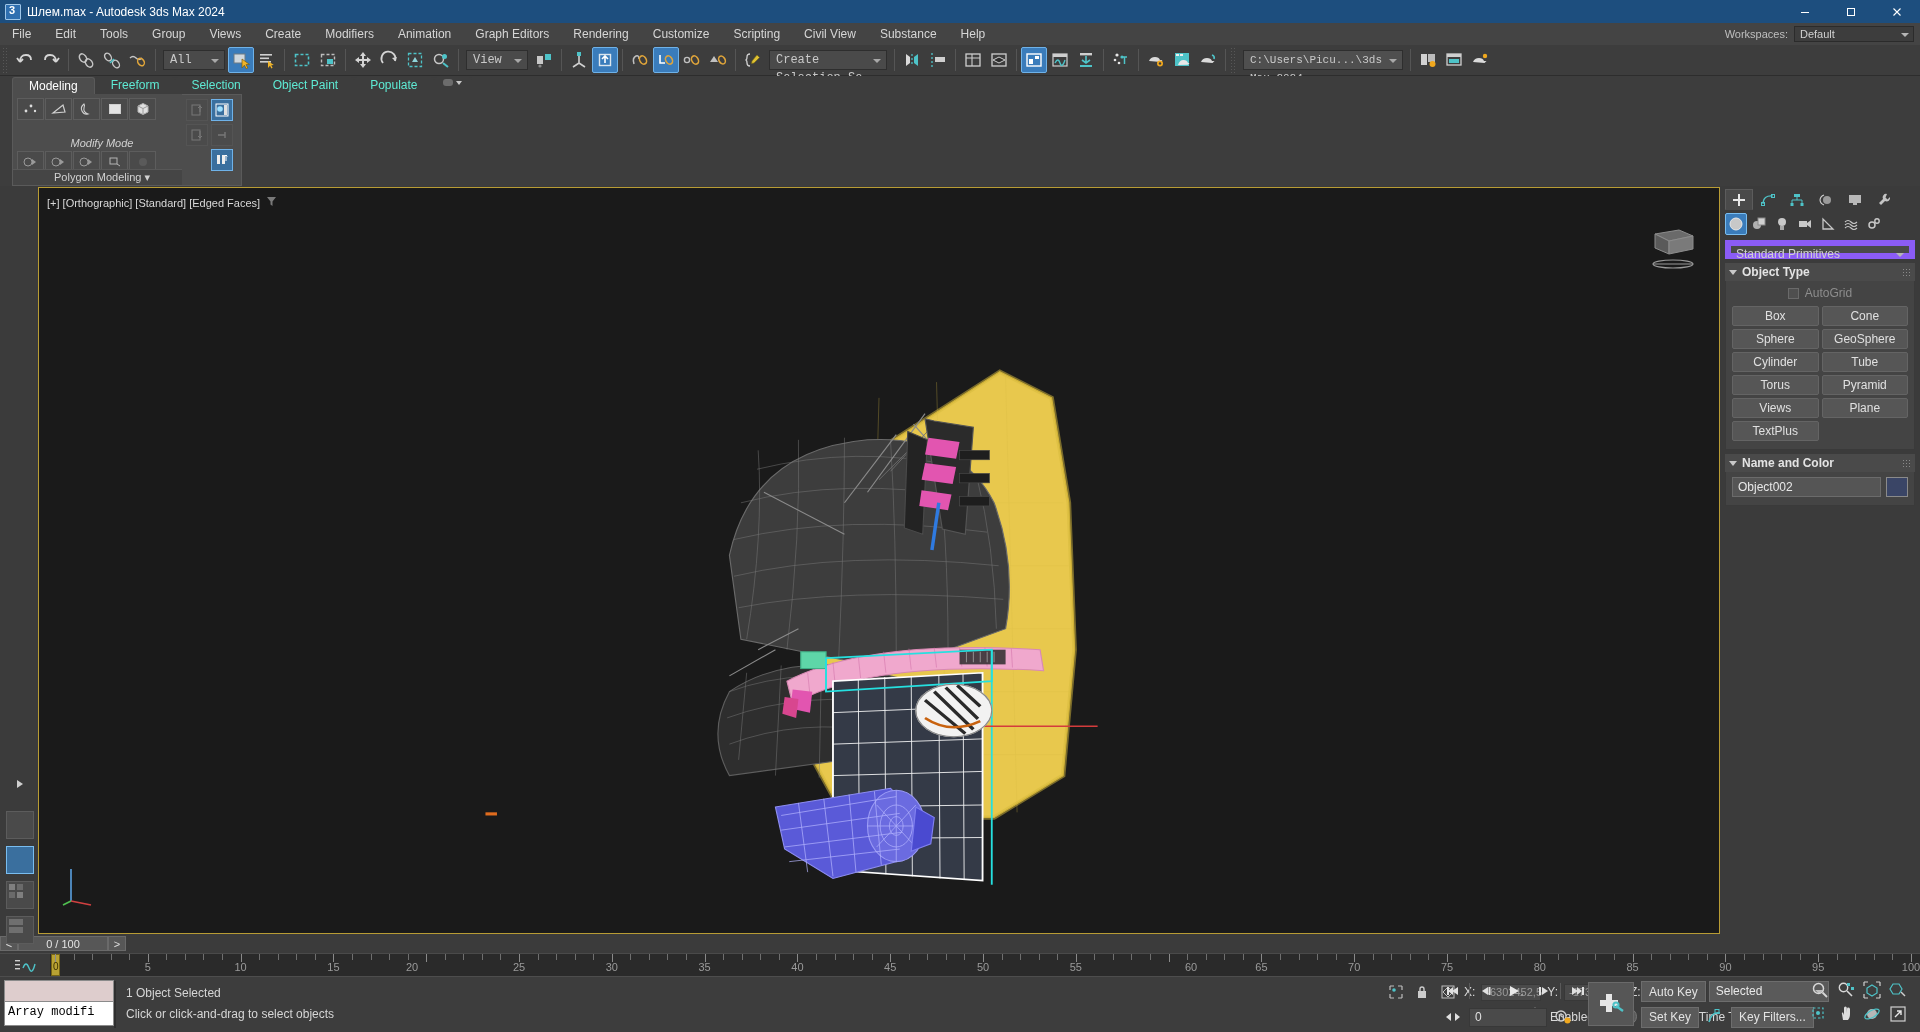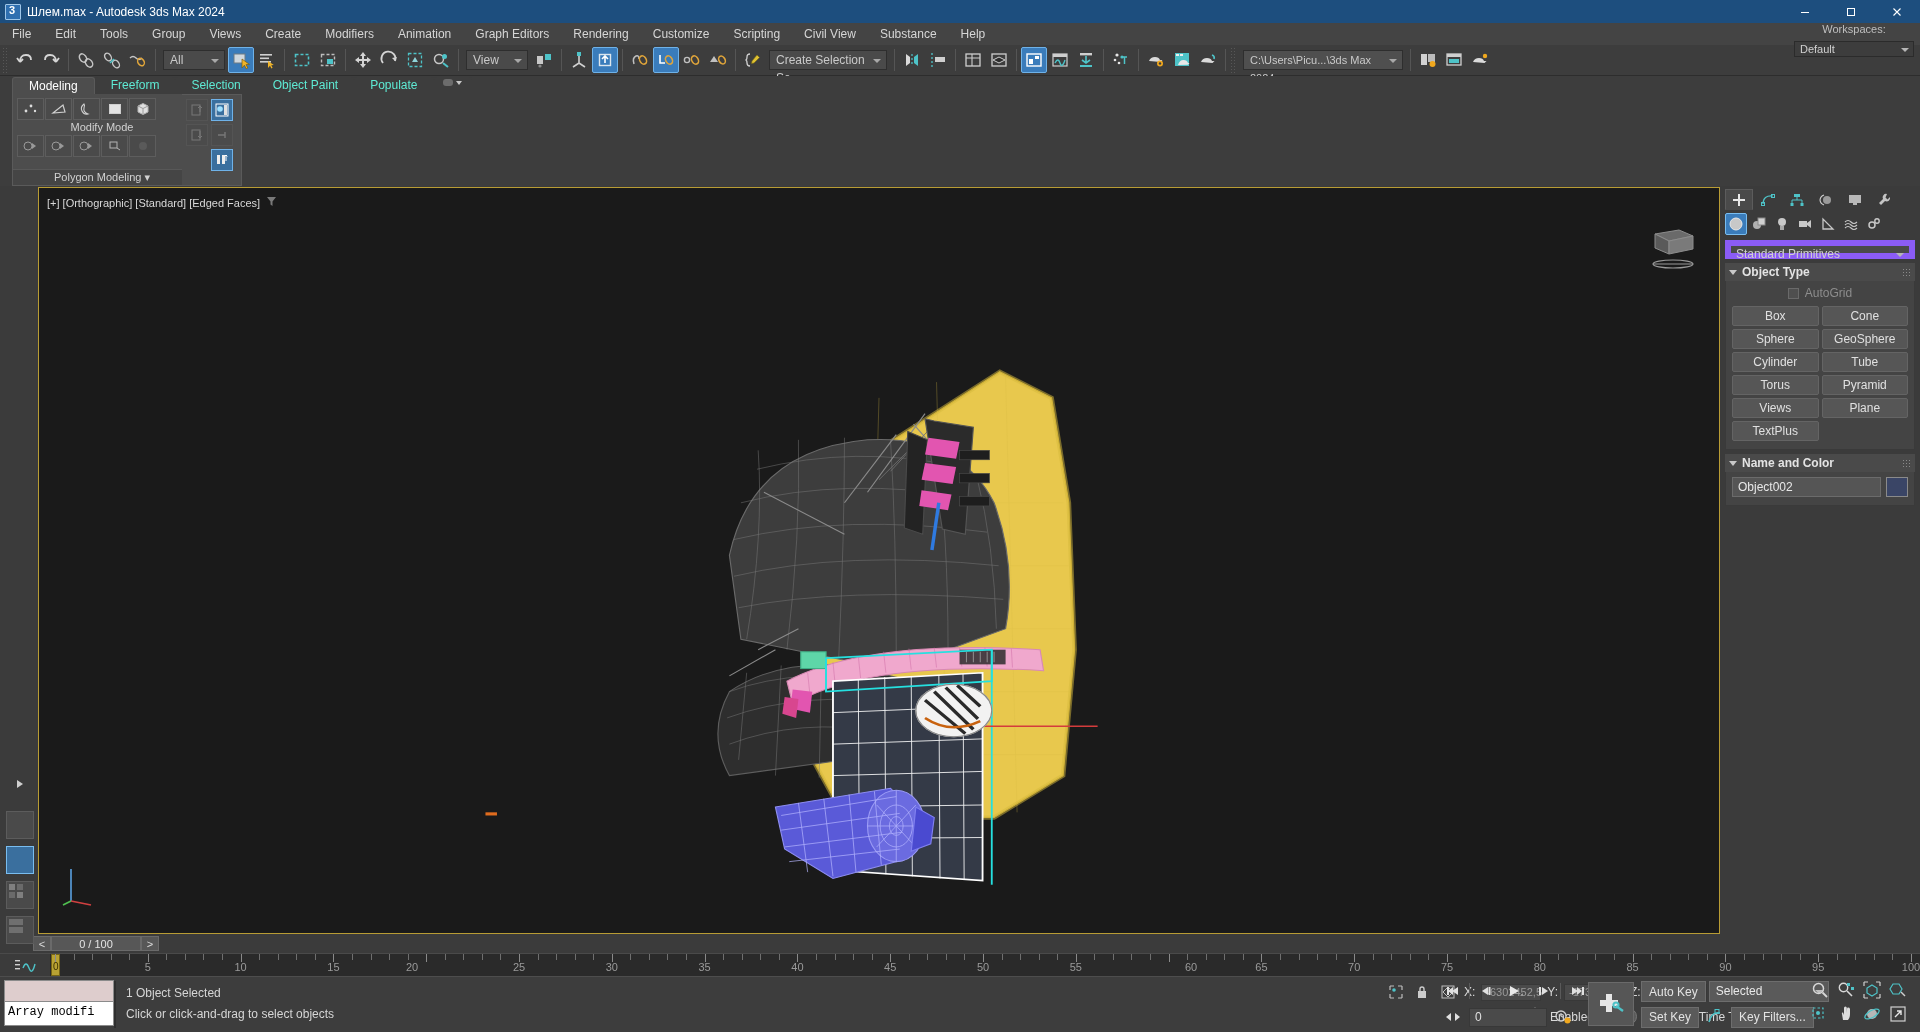--- a/index.html
+++ b/index.html
@@ -42,38 +42,39 @@
   .menubar {
     height: 22px; background: #444444; flex: 0 0 22px;
     display: flex; align-items: center; position: relative;
   }
   .menu-item {
     padding: 0 12px; height: 22px; line-height: 22px;
     font-size: 12px; color: #d6d6d6;
   }
   .ws-area {
     position: absolute; right: 6px; top: 0; height: 22px;
-    display: flex; align-items: center; gap: 6px; font-size: 11px; color: #bfbfbf; flex-direction: column;
+    display: flex; align-items: center; gap: 6px; font-size: 11px; color: #bfbfbf;
   }
   .ws-combo {
     background: #3d3d3d; border: 1px solid #2b2b2b; height: 16px;
     padding: 0 14px 0 5px; line-height: 15px; min-width: 120px; position: relative;
     color: #d0d0d0; font-size: 11px;
   }
   .ws-combo:after {
     content: ""; position: absolute; right: 4px; top: 6px;
     border-left: 4px solid transparent; border-right: 4px solid transparent;
     border-top: 4px solid #b5b5b5;
   }
 
   
   .toolbar {
     height: 31px; background: #3d3d3d; flex: 0 0 31px;
     display: flex; align-items: center; padding-left: 2px;
     border-bottom: 1px solid #2d2d2d;
+    font-family: Liberation Mono, monospace;
   }
   .grip { width: 7px; height: 26px; margin-right: 3px;
     background-image: radial-gradient(#5e5e5e 1px, transparent 1px);
     background-size: 3px 3px; opacity: .8; flex: 0 0 7px; }
   .tsep { width: 1px; height: 22px; background: #555; margin: 0 4px; flex: 0 0 1px; }
   .tbtn {
     width: 26px; height: 26px; display: flex; align-items: center; justify-content: center;
     flex: 0 0 26px; border-radius: 2px; position: relative;
   }
   .tbtn.on { background: #3a7cbb; border: 1px solid #6fb2e8; }
@@ -104,21 +105,21 @@
   .ribbon-body {
     height: 92px; background: #4d4d4d; margin: 0 0 0 12px; width: 180px;
     border: 1px solid #5a5a5a; border-top: none; position: relative; padding: 4px;
   }
   .rrow { display: flex; gap: 1px; }
   .rbtn {
     width: 23px; height: 20px; background: #4a4a4a; border: 1px solid #5d5d5d;
     display: flex; align-items: center; justify-content: center;
   }
   .rbtn.big { width: 27px; height: 22px; }
-  .rlabel { text-align: center; font-size: 11px; color: #d0d0d0; margin: 1px 0 2px; }
+  .rlabel { text-align: center; font-size: 11px; color: #d0d0d0; margin: 17px 0 2px; font-style: italic; }
   .rbar {
     position: absolute; left: 0; bottom: 0; width: 100%; height: 16px;
     background: #454545; border-top: 1px solid #585858;
     text-align: center; font-size: 11px; color: #d2d2d2; line-height: 15px;
   }
   .ribbon-right {
     position: absolute; left: 182px; top: 18px; height: 92px; width: 60px;
     background: #4d4d4d; border: 1px solid #5a5a5a; border-left: none;
     display: flex; gap: 3px; padding: 4px;
   }
@@ -198,21 +199,21 @@
   }
   .namerow { display: flex; gap: 5px; align-items: center; }
   .namefield {
     flex: 1; height: 20px; background: #555555; border: 1px solid #6b6b6b;
     font-size: 12px; color: #e8e8e8; line-height: 18px; padding-left: 5px;
   }
   .swatch { width: 22px; height: 20px; border: 1px solid #8a8a8a; }
 
   
   .trackbar-wrap { flex: 0 0 42px; background: #3b3b3b; display: flex; flex-direction: column; }
-  .frame-row { height: 19px; display: flex; align-items: center; padding-left: 8px; margin-left: 25px; }
+  .frame-row { height: 19px; display: flex; align-items: center; padding-left: 0; }
   .fbtn { width: 18px; height: 15px; background: #575757; border: 1px solid #6a6a6a;
     font-size: 11px; color: #ddd; display: flex; align-items: center; justify-content: center; }
   .ffield { width: 90px; height: 15px; background: #575757; border: 1px solid #6a6a6a;
     font-size: 11px; color: #e4e4e4; display: flex; align-items: center; justify-content: center; }
   .ruler { flex: 1; background: #2a2a2a; position: relative; border-top: 1px solid #4a4a4a;
     display: flex; align-items: flex-start; }
   .ruler-icon { width: 50px; height: 22px; display: flex; align-items: center; justify-content: center;
     background: #3b3b3b; flex: 0 0 50px; }
   .ruler-track { flex: 1; position: relative; height: 22px; }
   .tick { position: absolute; top: 0; width: 1px; height: 6px; background: #6f6f6f; }

